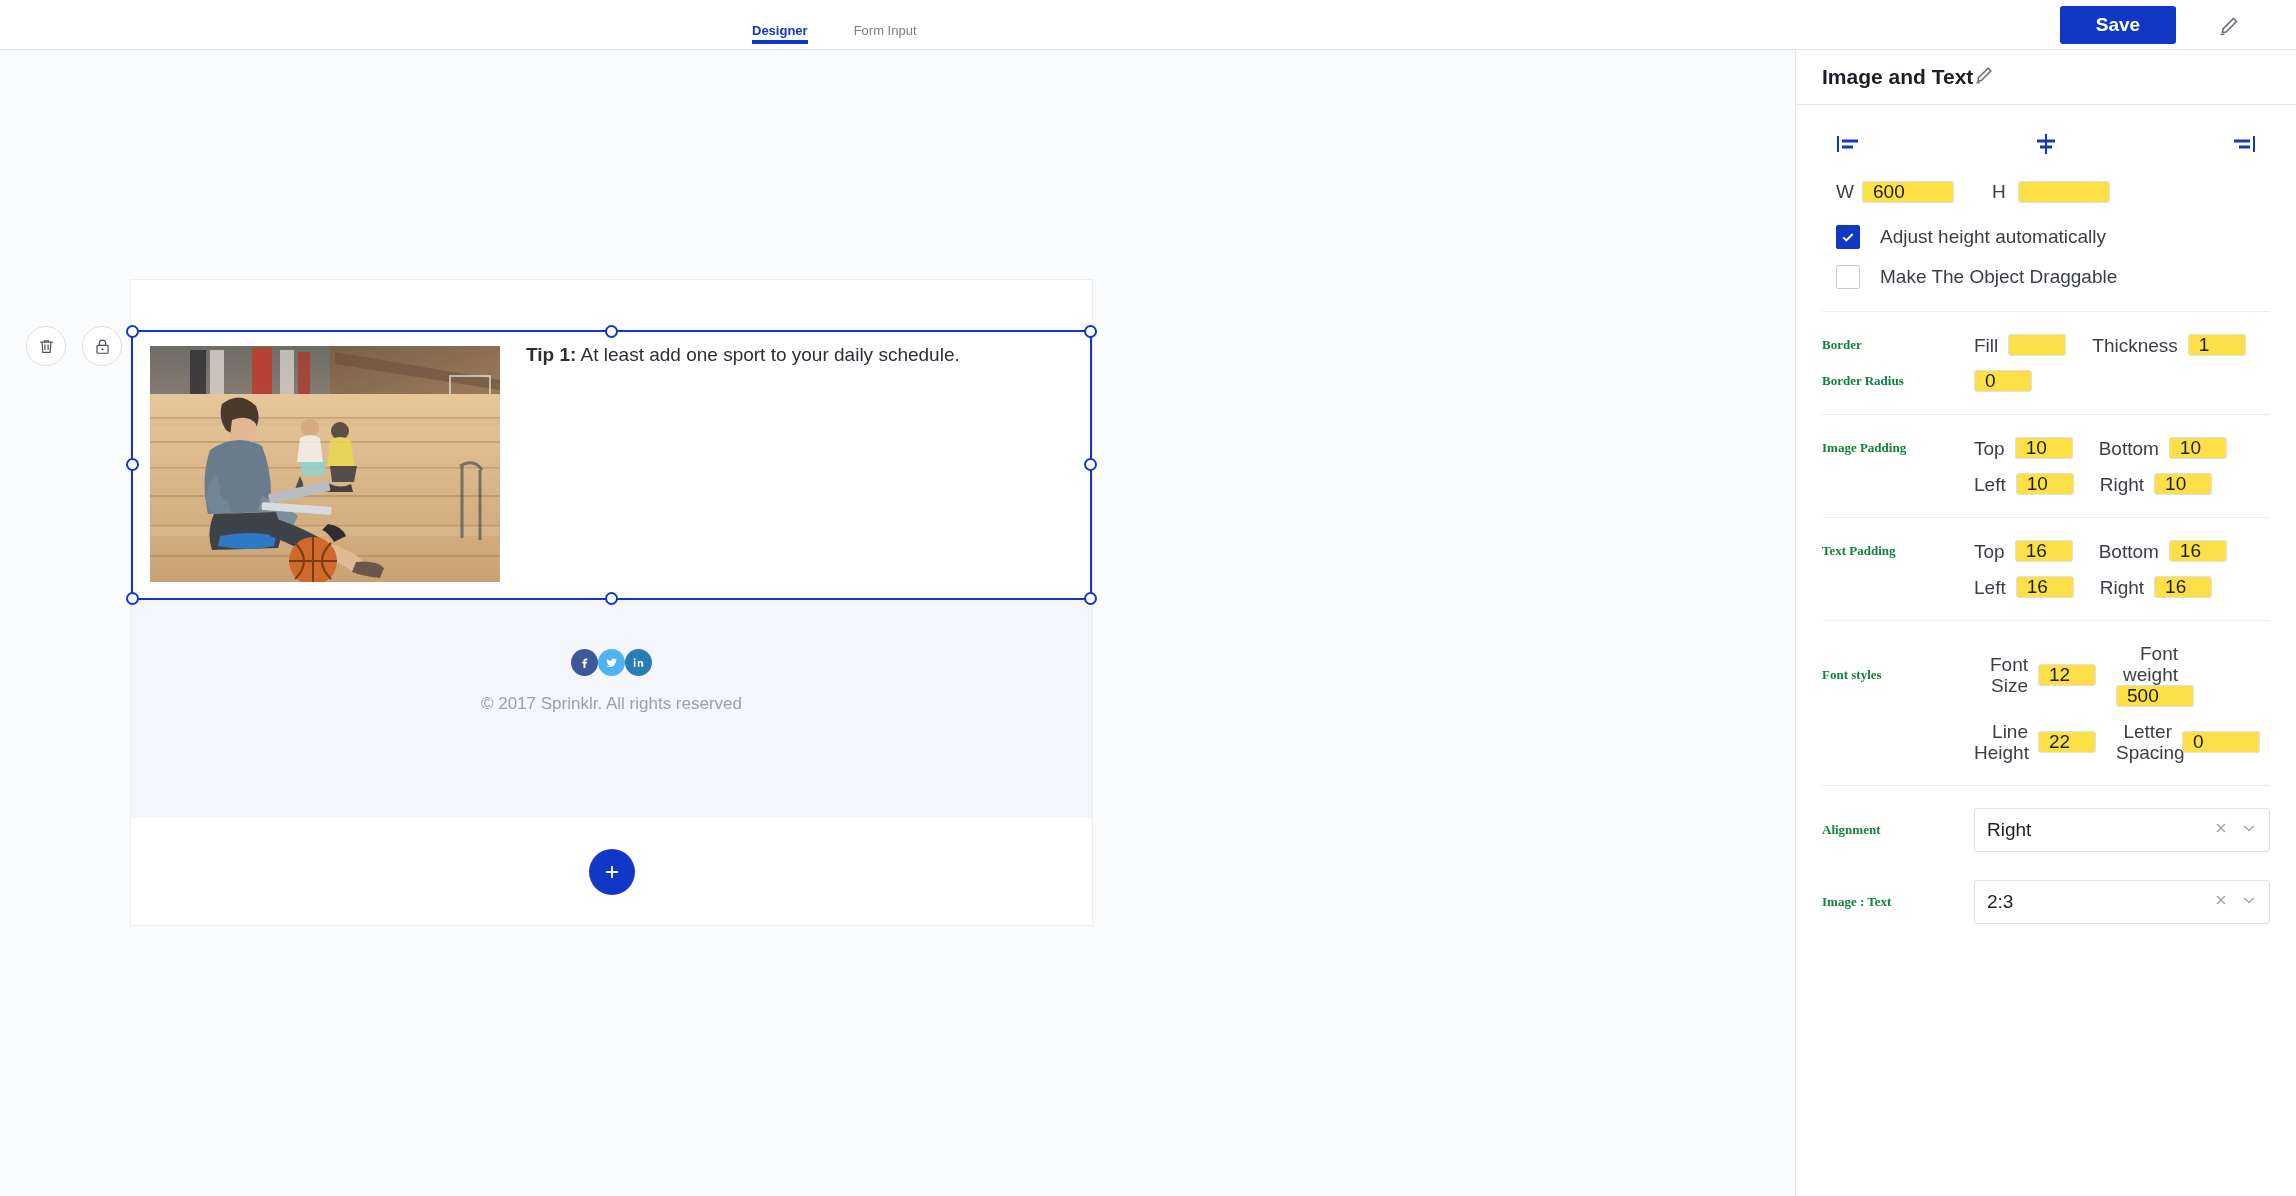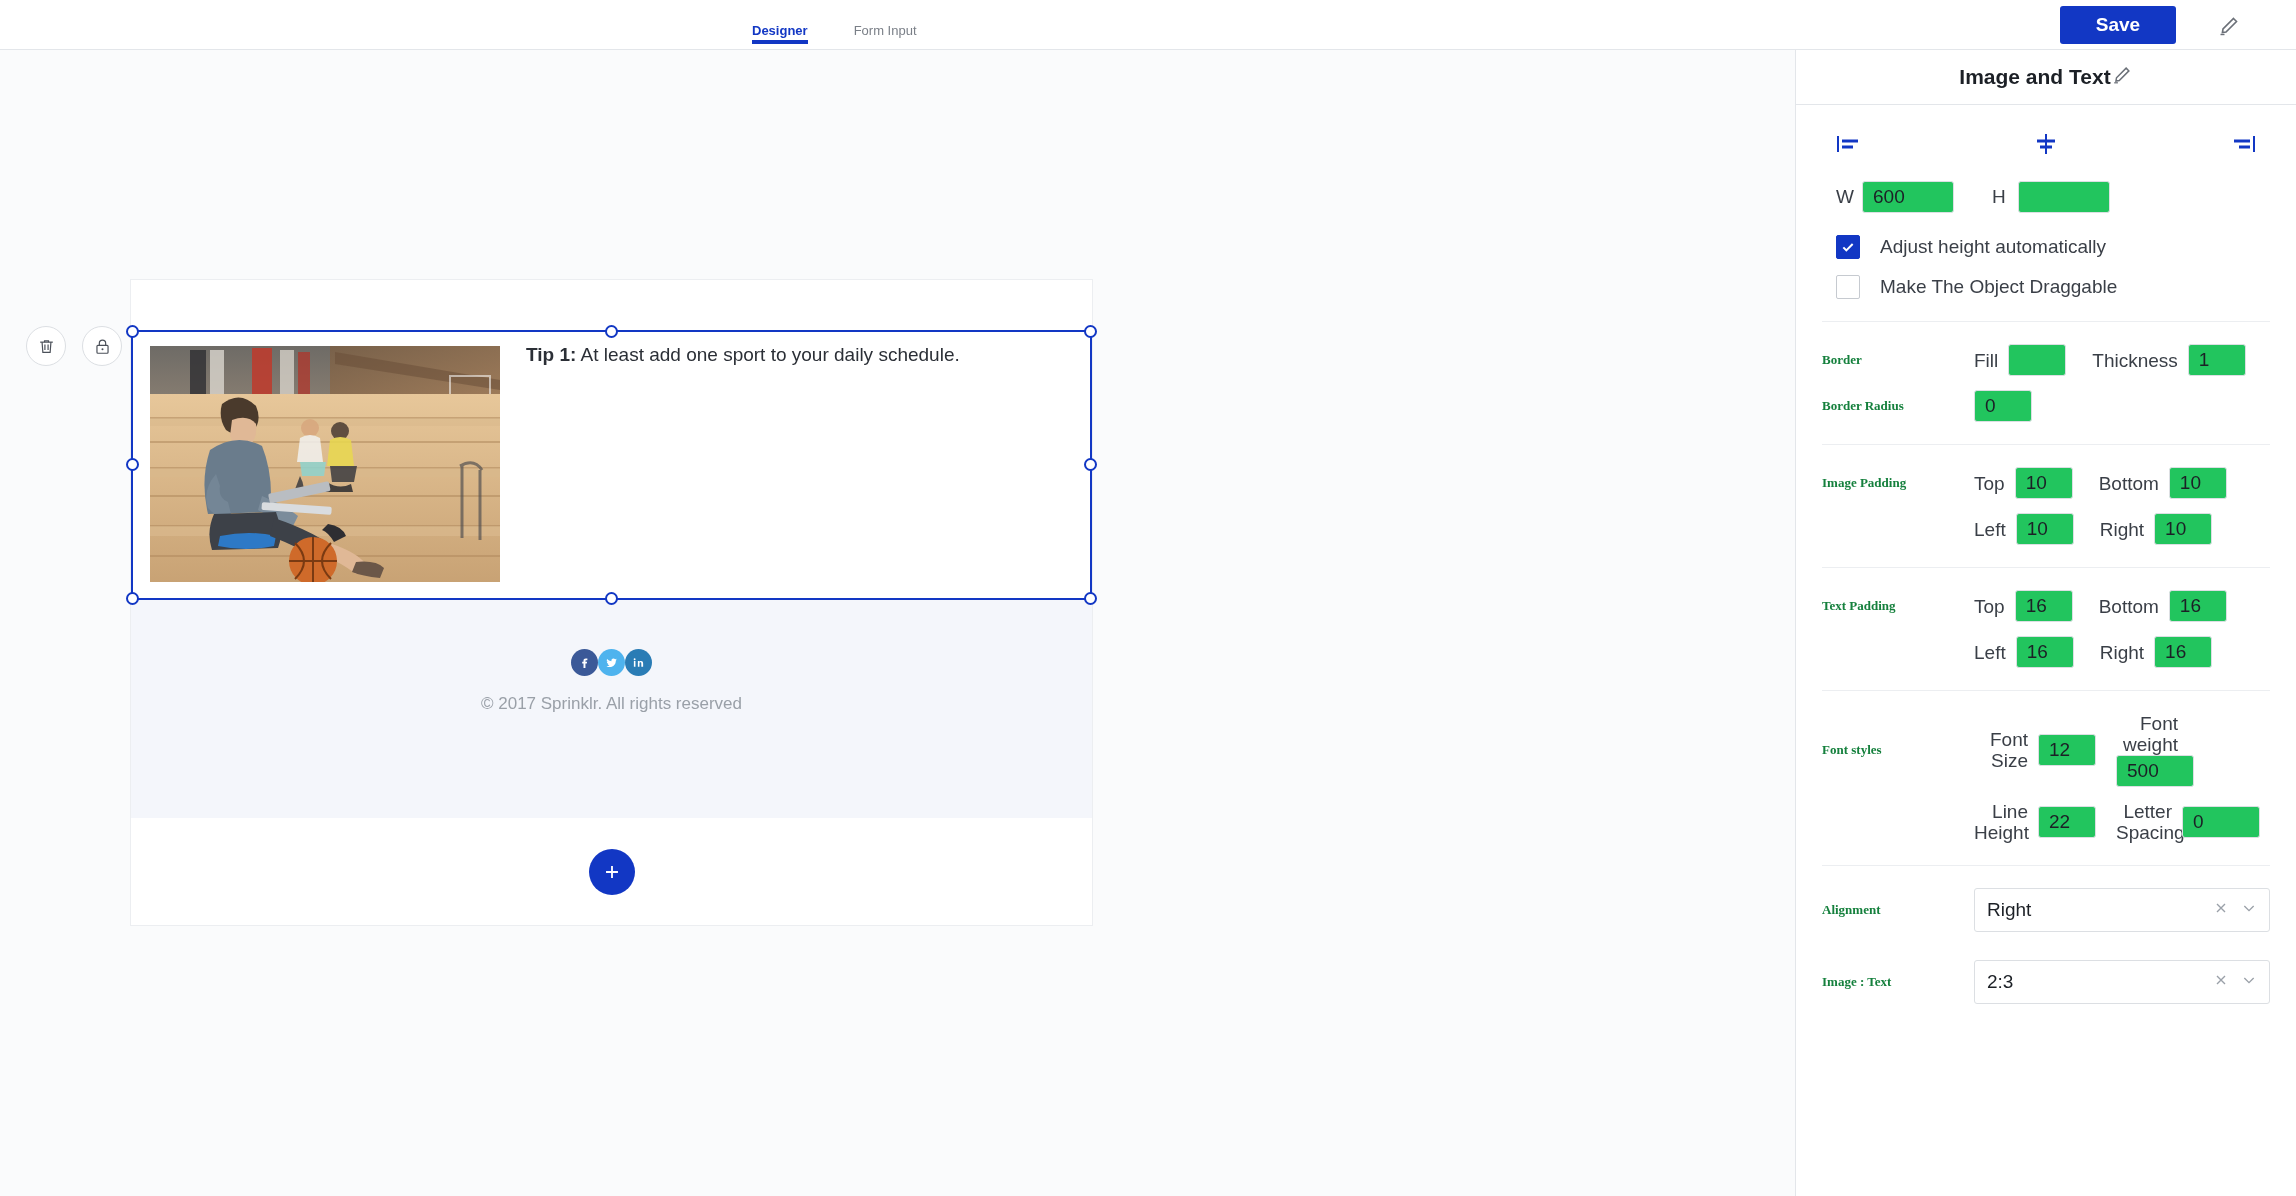--- a/index.html
+++ b/index.html
@@ -256,21 +256,21 @@
     background: #ffffff;
     border-left: 1px solid #e3e6ea;
     box-sizing: border-box;
     overflow: hidden;
   }
   .rp-header {
     height: 55px;
     border-bottom: 1px solid #e3e6ea;
     display: flex;
     align-items: center;
-    justify-content: center;
+    justify-content: flex-start;
     padding: 0 26px 0 26px;
     box-sizing: border-box;
   }
   .rp-title {
     font-size: 21px;
     font-weight: bold;
     color: #1c2026;
   }
   .rp-body {
     padding: 0 26px;
@@ -293,27 +293,27 @@
     flex: none;
   }
   .lbl-sans {
     font-size: 19px;
     color: #3a3f47;
     font-family: "Liberation Sans", sans-serif;
   }
   .inp {
     border: 1px solid #dcdfe3;
     border-radius: 3px;
-    height: 32px;
+    height: 22px;
     font-size: 19px;
     color: #1c2026;
     padding: 0 10px;
     box-sizing: border-box;
     font-family: "Liberation Sans", sans-serif;
-    background: #22c55e;
+    background: #fde047;
     outline: none;
   }
   .inp-90 { width: 92px; }
 
   .wh-row {
     display: flex;
     align-items: center;
     padding-left: 14px;
     margin-bottom: 22px;
   }

